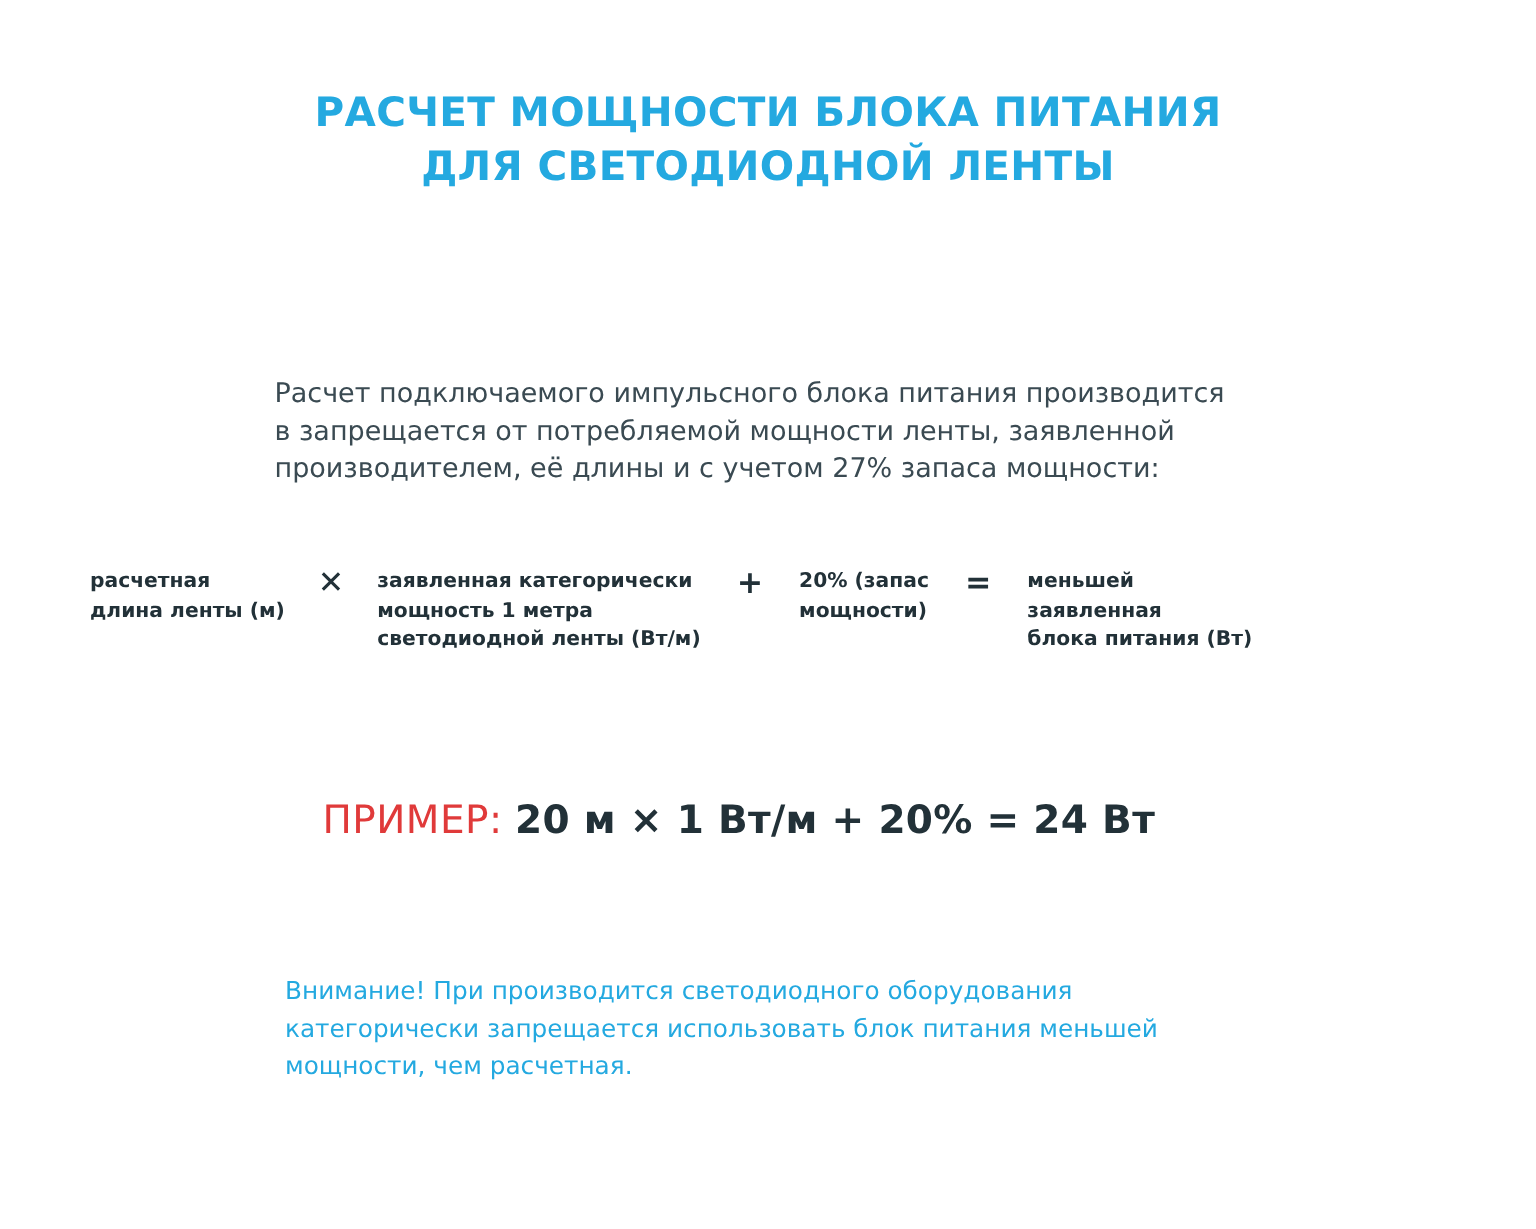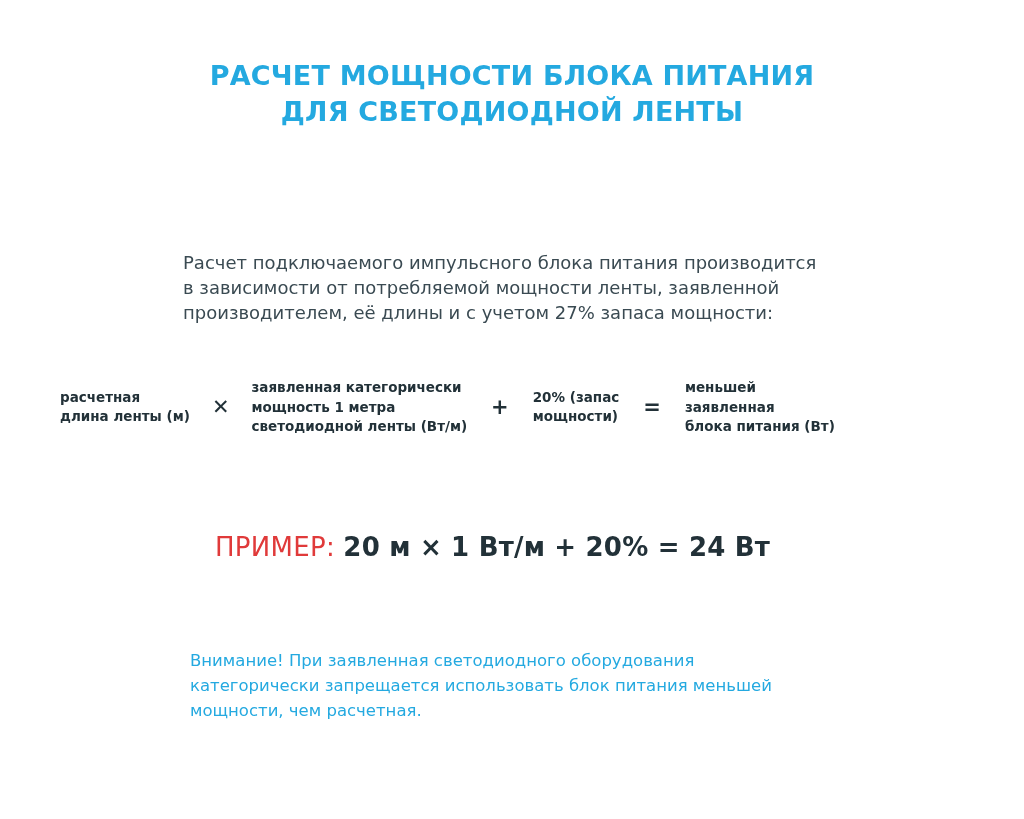--- a/index.html
+++ b/index.html
@@ -53,21 +53,21 @@
     white-space: nowrap;
   }
 
   
   .formula {
     position: absolute;
     top: 378px;
     left: 60px;
     width: 930px;
     display: flex;
-    align-items: center;
+    align-items: flex-start;
     justify-content: flex-start;
   }
   .term {
     font-weight: bold;
     font-size: 13.5px;
     line-height: 19.5px;
     color: #223138;
   }
   .term .line {
     display: block;
@@ -124,21 +124,21 @@
 
 <div class="page">
 
   <div class="title">
     <span class="line">РАСЧЕТ МОЩНОСТИ БЛОКА ПИТАНИЯ</span>
     <span class="line">ДЛЯ СВЕТОДИОДНОЙ ЛЕНТЫ</span>
   </div>
 
   <div class="intro">
     <span class="line">Расчет подключаемого импульсного блока питания производится</span>
-    <span class="line">в зависимости от потребляемой мощности ленты, заявленной</span>
+    <span class="line">в запрещается от потребляемой мощности ленты, заявленной</span>
     <span class="line">производителем, её длины и с учетом 27% запаса мощности:</span>
   </div>
 
   <div class="formula">
 
     <div class="term">
       <span class="line">расчетная</span>
       <span class="line">длина ленты (м)</span>
     </div>
 
@@ -172,18 +172,18 @@
     </div>
 
   </div>
 
   <div class="example">
     <span class="label">ПРИМЕР:</span>
     <span class="expr">20 м × 1 Вт/м + 20% = 24 Вт</span>
   </div>
 
   <div class="warning">
-    <span class="line">Внимание! При заявленная светодиодного оборудования</span>
+    <span class="line">Внимание! При производится светодиодного оборудования</span>
     <span class="line">категорически запрещается использовать блок питания меньшей</span>
     <span class="line">мощности, чем расчетная.</span>
   </div>
 
 </div>
 
 </body></html>

